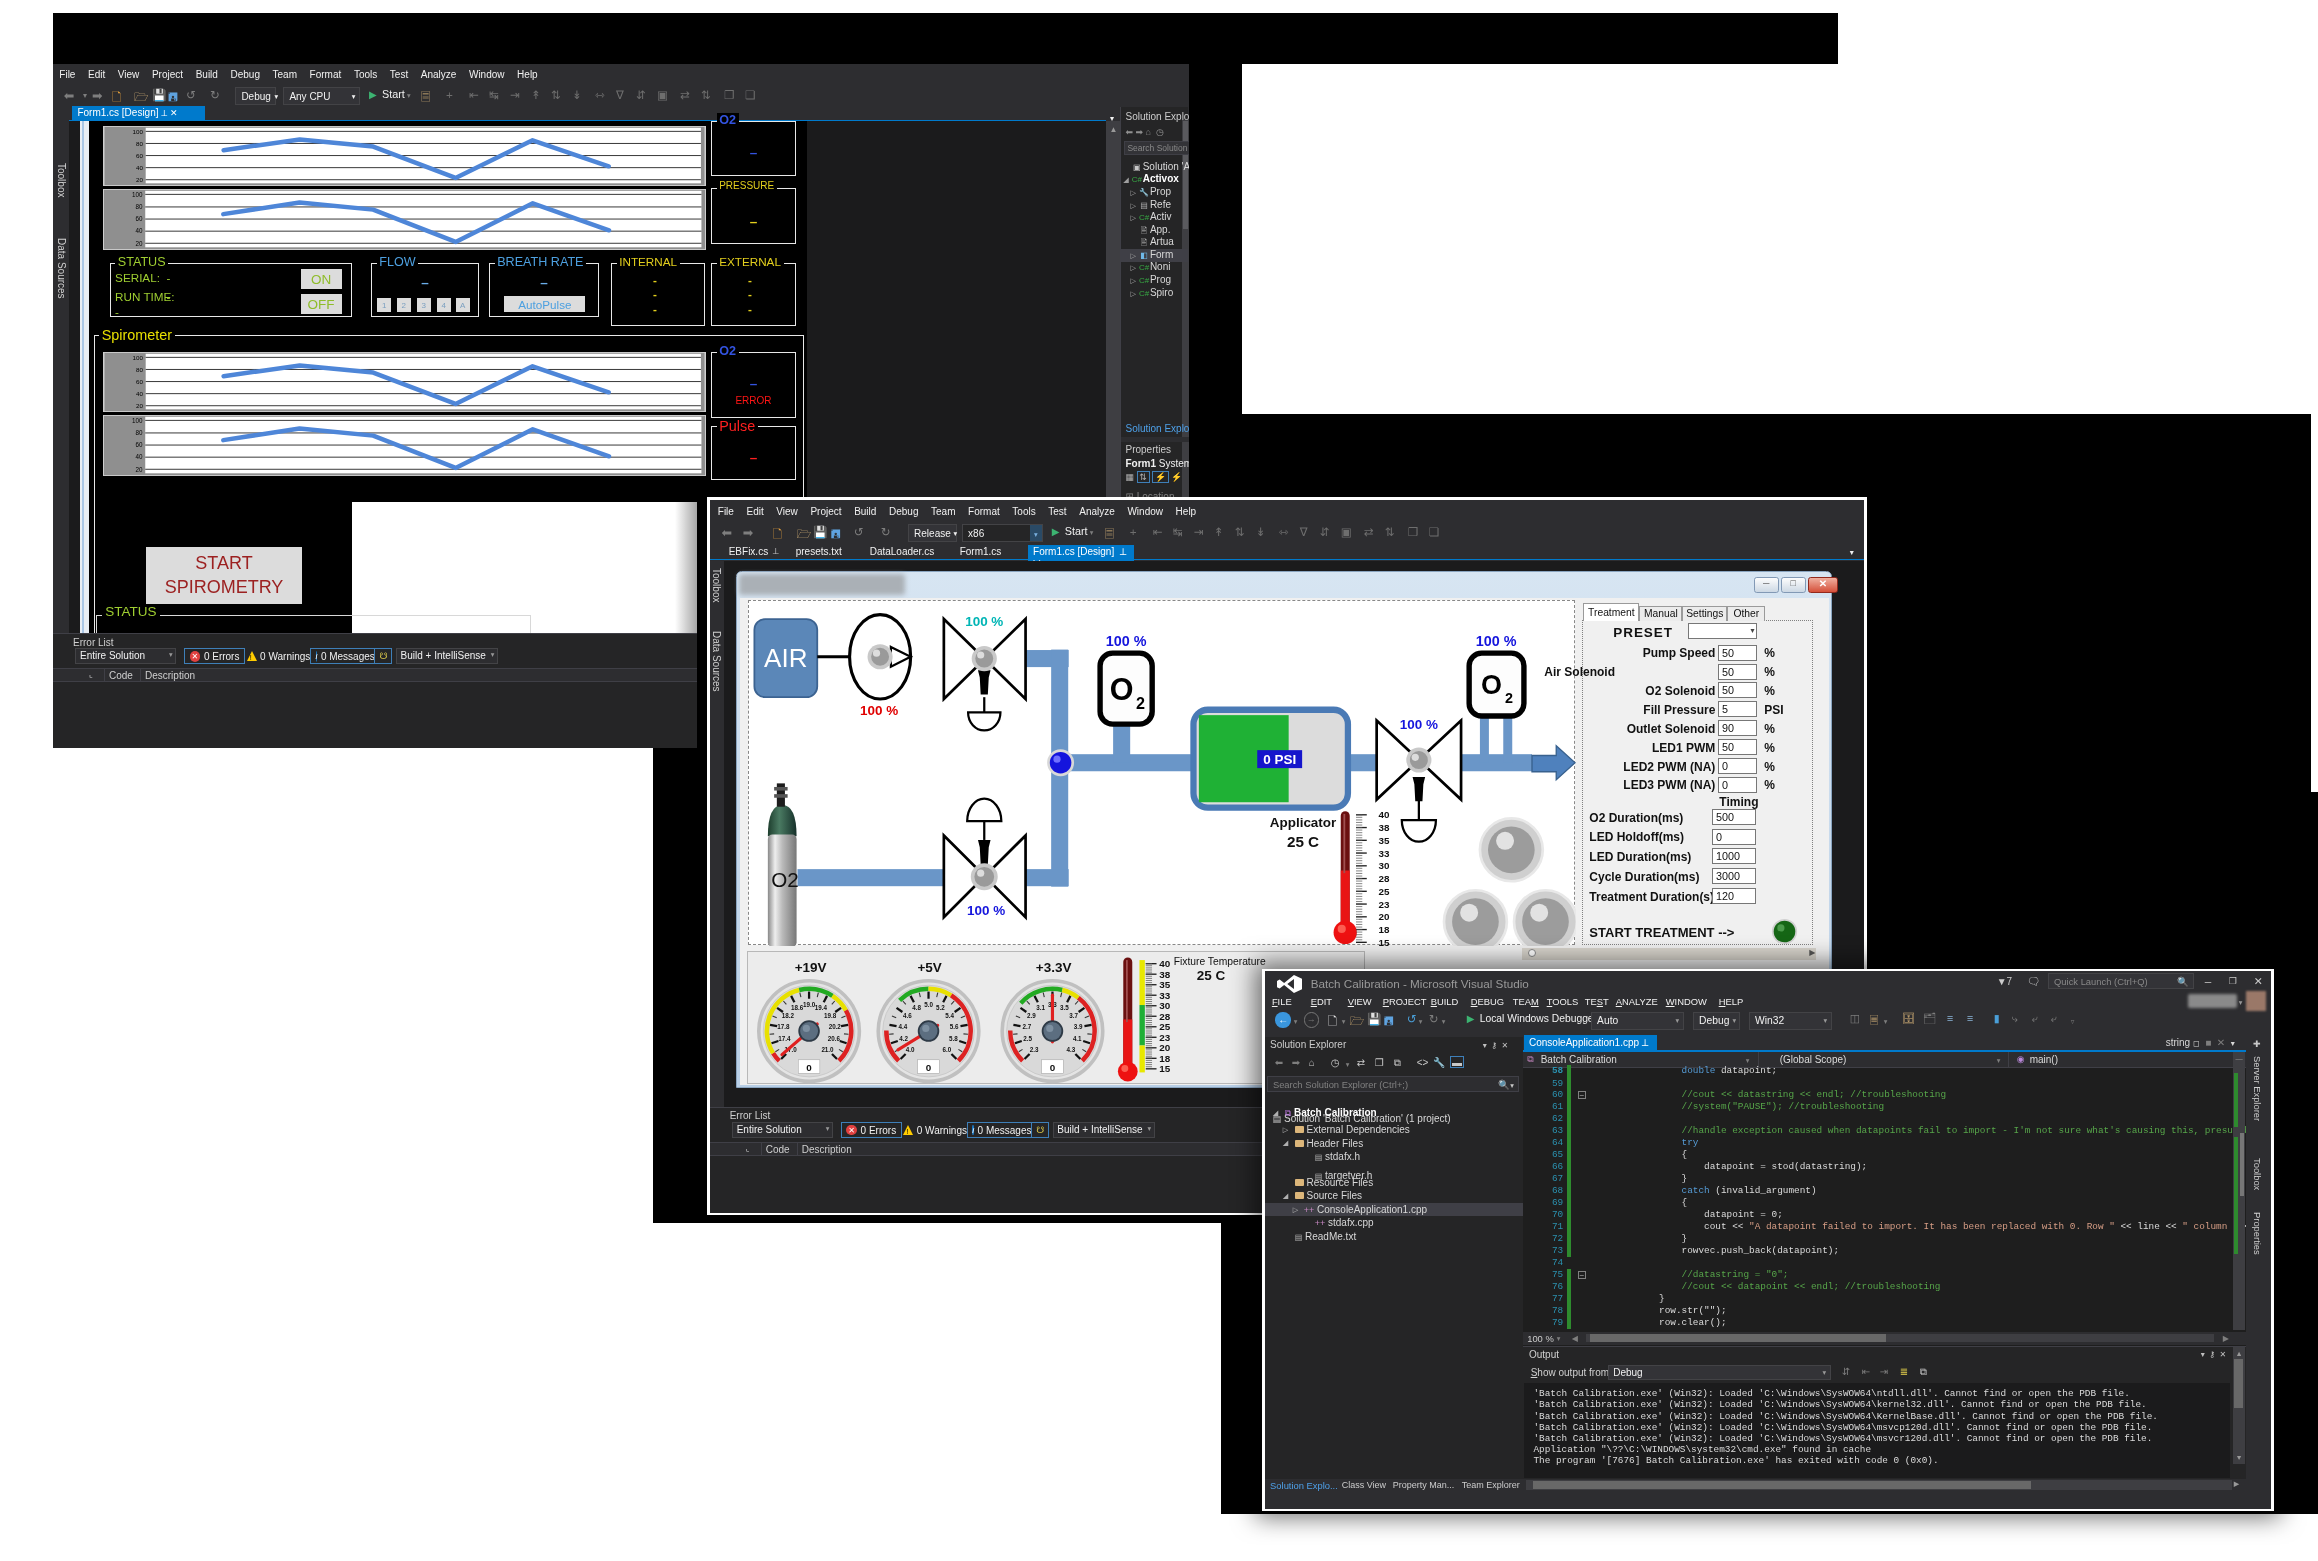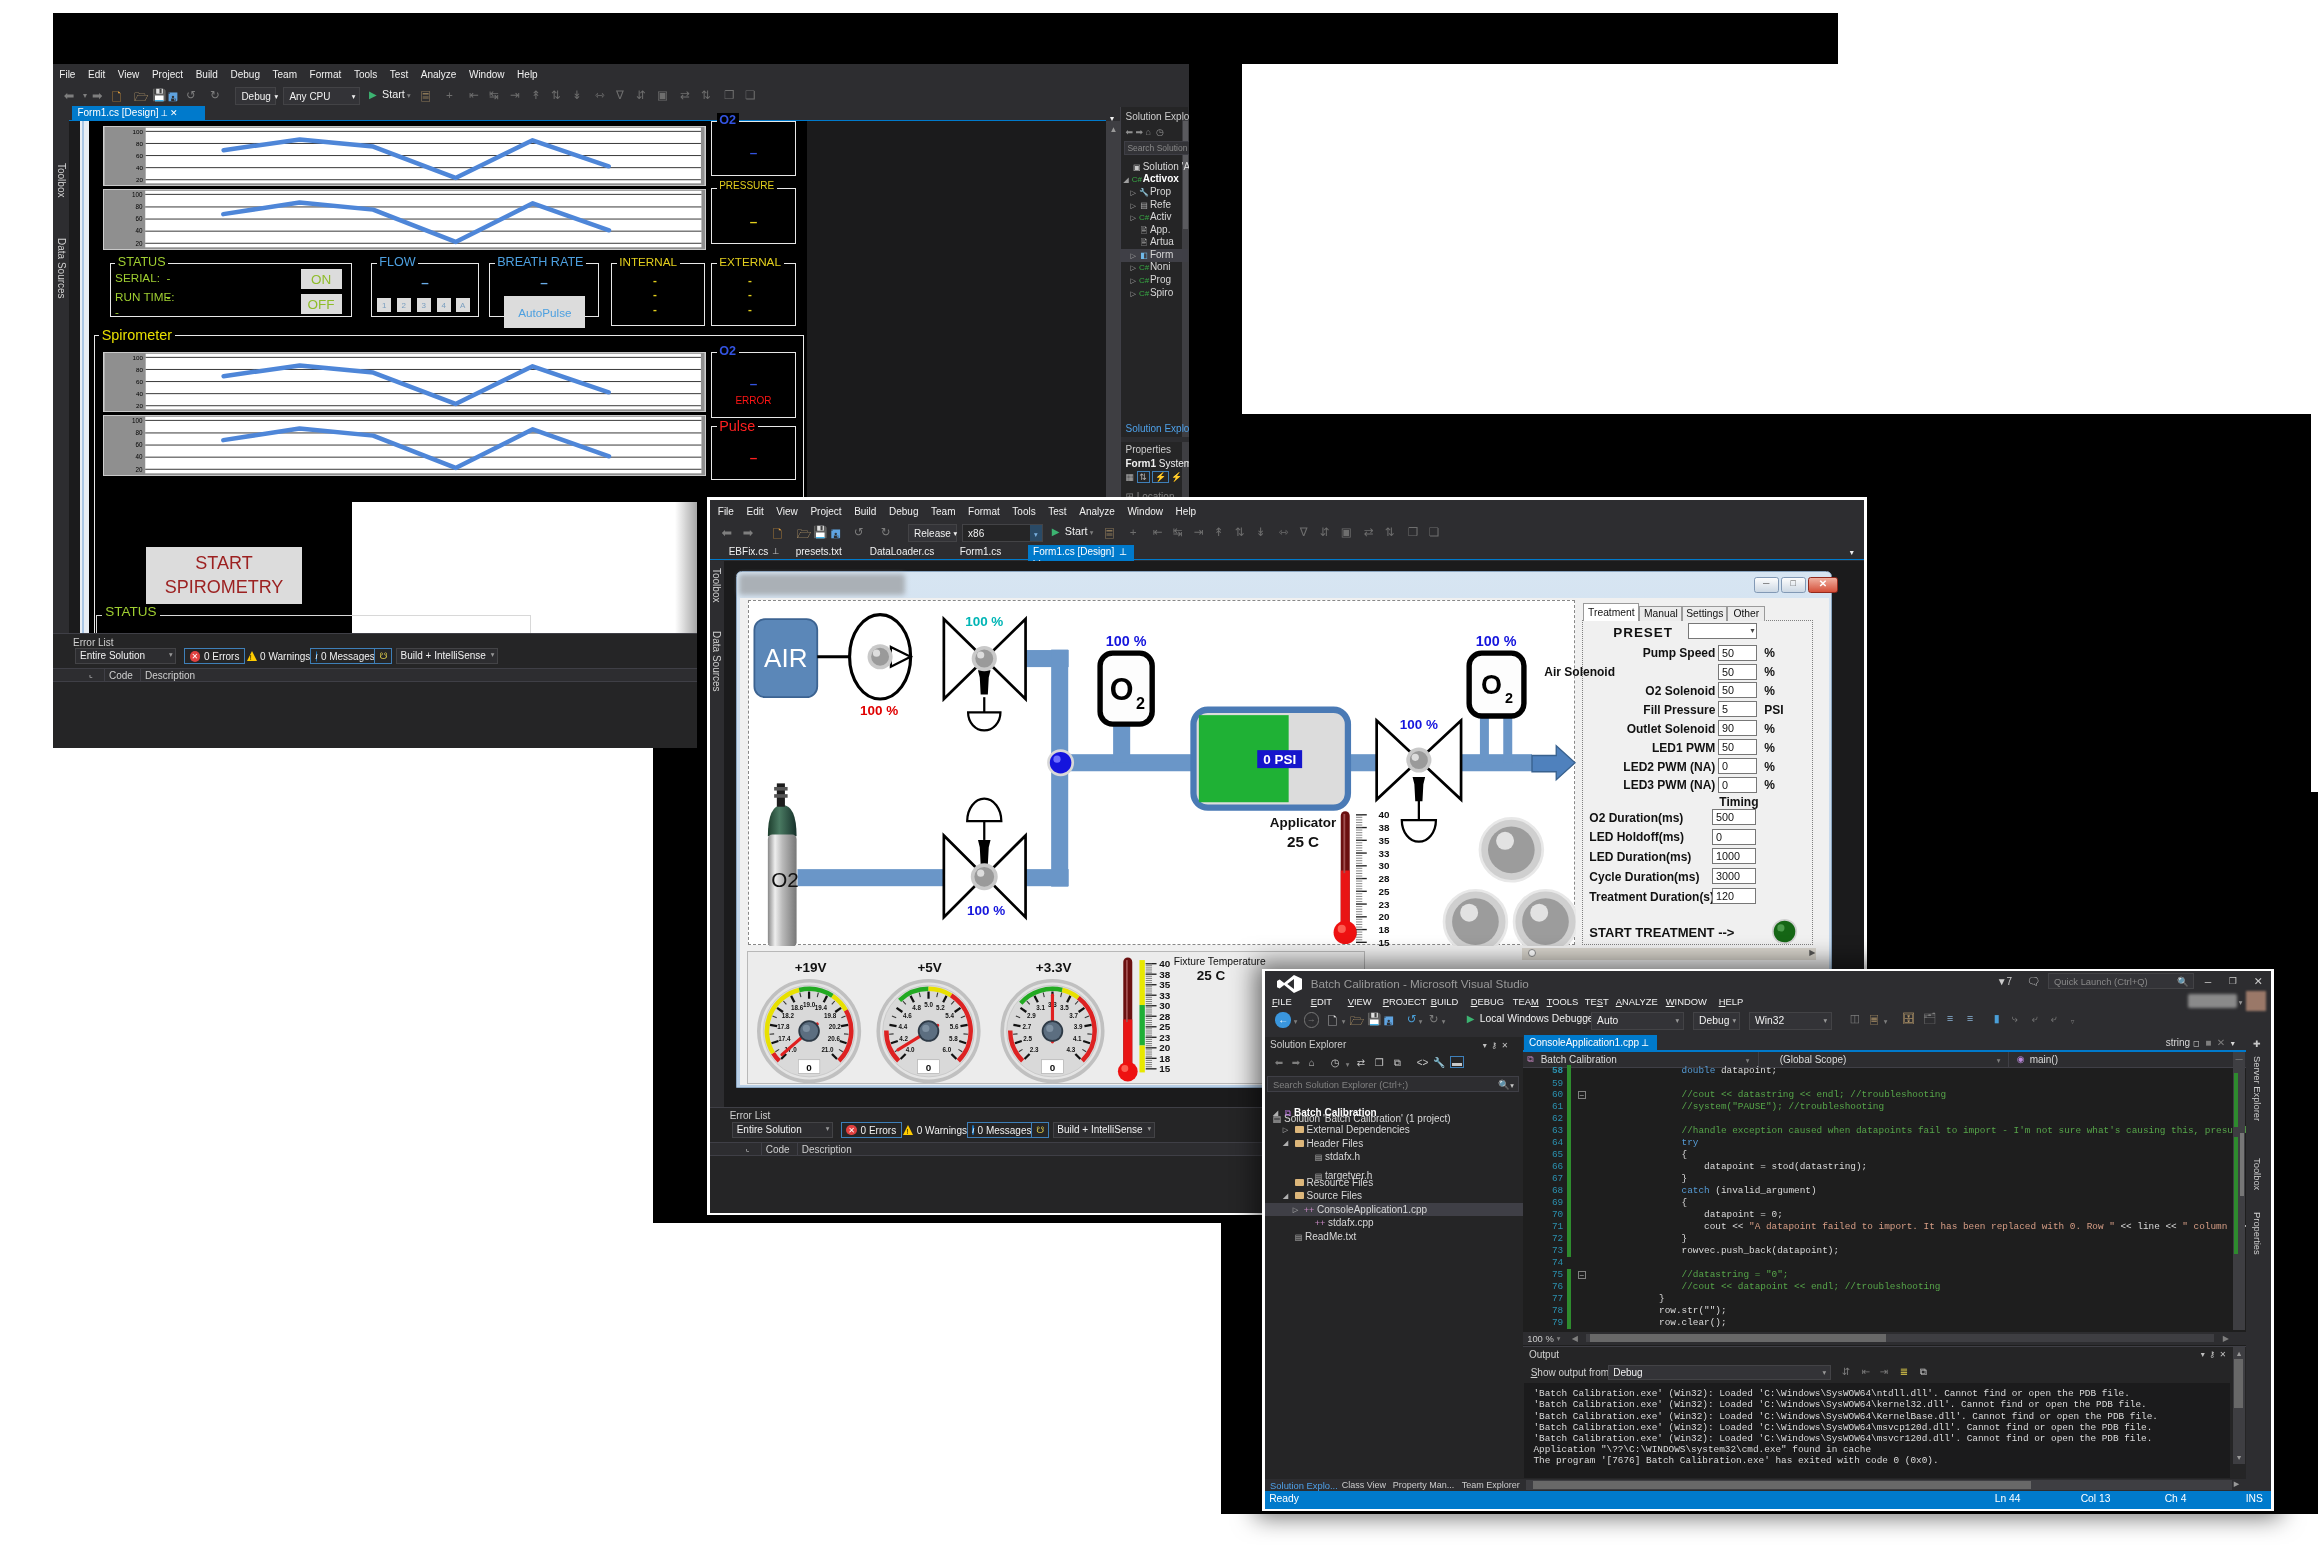--- a/index.html
+++ b/index.html
@@ -177,21 +177,21 @@
           <div class="abs btn1" style="left:5.4px; top:34px; width:13.5px; height:14.4px; color:#7a9fc0; font-size:8px;">1</div>
           <div class="abs btn1" style="left:25px; top:34px; width:13.5px; height:14.4px; color:#7a9fc0; font-size:8px;">2</div>
           <div class="abs btn1" style="left:45px; top:34px; width:13.5px; height:14.4px; color:#7a9fc0; font-size:8px;">3</div>
           <div class="abs btn1" style="left:65px; top:34px; width:13.5px; height:14.4px; color:#7a9fc0; font-size:8px;">4</div>
           <div class="abs btn1" style="left:84px; top:34px; width:13.5px; height:14.4px; color:#7a9fc0; font-size:8px;">A</div>
         </div>
 
         <div class="abs gbox" style="left:400px; top:142px; width:110px; height:54px; border-color:#e8e8e8;">
           <span class="glabel" style="color:#4da0e0; font-size:12.6px;">BREATH RATE</span>
           <div style="position:absolute; left:0; right:0; top:10.8px; text-align:center; color:#6aade8; font-weight:bold; font-size:13.5px;">–</div>
-          <div class="abs btn1" style="left:14.4px; top:32px; width:81px; height:32px; color:#4da0e0; font-size:11.7px;">AutoPulse</div>
+          <div class="abs btn1" style="left:14.4px; top:32px; width:81px; height:16px; color:#4da0e0; font-size:11.7px;">AutoPulse</div>
         </div>
 
         <div class="abs gbox" style="left:522px; top:142px; width:94px; height:63px; border-color:#e8e8e8;">
           <span class="glabel" style="color:#e3cf1d; font-size:11.7px;">INTERNAL</span>
           <div class="abs" style="left:41px; top:9px; color:#e3cf1d; font-size:11.7px; font-weight:bold;">-</div>
           <div class="abs" style="left:41px; top:23px; color:#e3cf1d; font-size:11.7px; font-weight:bold;">-</div>
           <div class="abs" style="left:41px; top:38px; color:#e3cf1d; font-size:11.7px; font-weight:bold;">-</div>
         </div>
 
         <div class="abs gbox" style="left:622px; top:142px; width:85px; height:63px; border-color:#e8e8e8;">
@@ -1112,23 +1112,16 @@
     <div class="abs" style="left:0; top:508px; width:1006px; height:11.7px; background:#2d2d30;"></div>
     <div class="abs" style="left:5.4px; top:509px; color:#4ea0e8; font-size:9.4px;">Solution Explo...</div>
     <div class="abs" style="left:77px; top:509px; color:#cccccc; font-size:9px; white-space:nowrap;">Class View</div>
     <div class="abs" style="left:128px; top:509px; color:#cccccc; font-size:9px; white-space:nowrap;">Property Man...</div>
     <div class="abs" style="left:197px; top:509px; color:#cccccc; font-size:9px; white-space:nowrap;">Team Explorer</div>
     <div class="abs" style="left:261px; top:509px; width:706px; height:10px; background:#3e3e42;">
           <div style="position:absolute;left:7.2px;top:0.9px;width:498px;height:8px;background:#686868;"></div>
         </div>
     <span class="abs" style="left:969px; top:508px; color:#999; font-size:7.2px;">▶</span>
 
-    <div class="abs" style="left:0; top:520px; width:1006px; height:18px; background:#007acc; color:#fff; font-size:10.3px;">
-      <span class="abs" style="left:4.5px; top:2.7px;">Ready</span>
-      <span class="abs" style="left:730px; top:2.7px;">Ln 44</span>
-      <span class="abs" style="left:816px; top:2.7px;">Col 13</span>
-      <span class="abs" style="left:900px; top:2.7px;">Ch 4</span>
-      <span class="abs" style="left:981px; top:2.7px;">INS</span>
-    </div>
 </div>
   </div>
 </div>
 
 
 </body></html>

